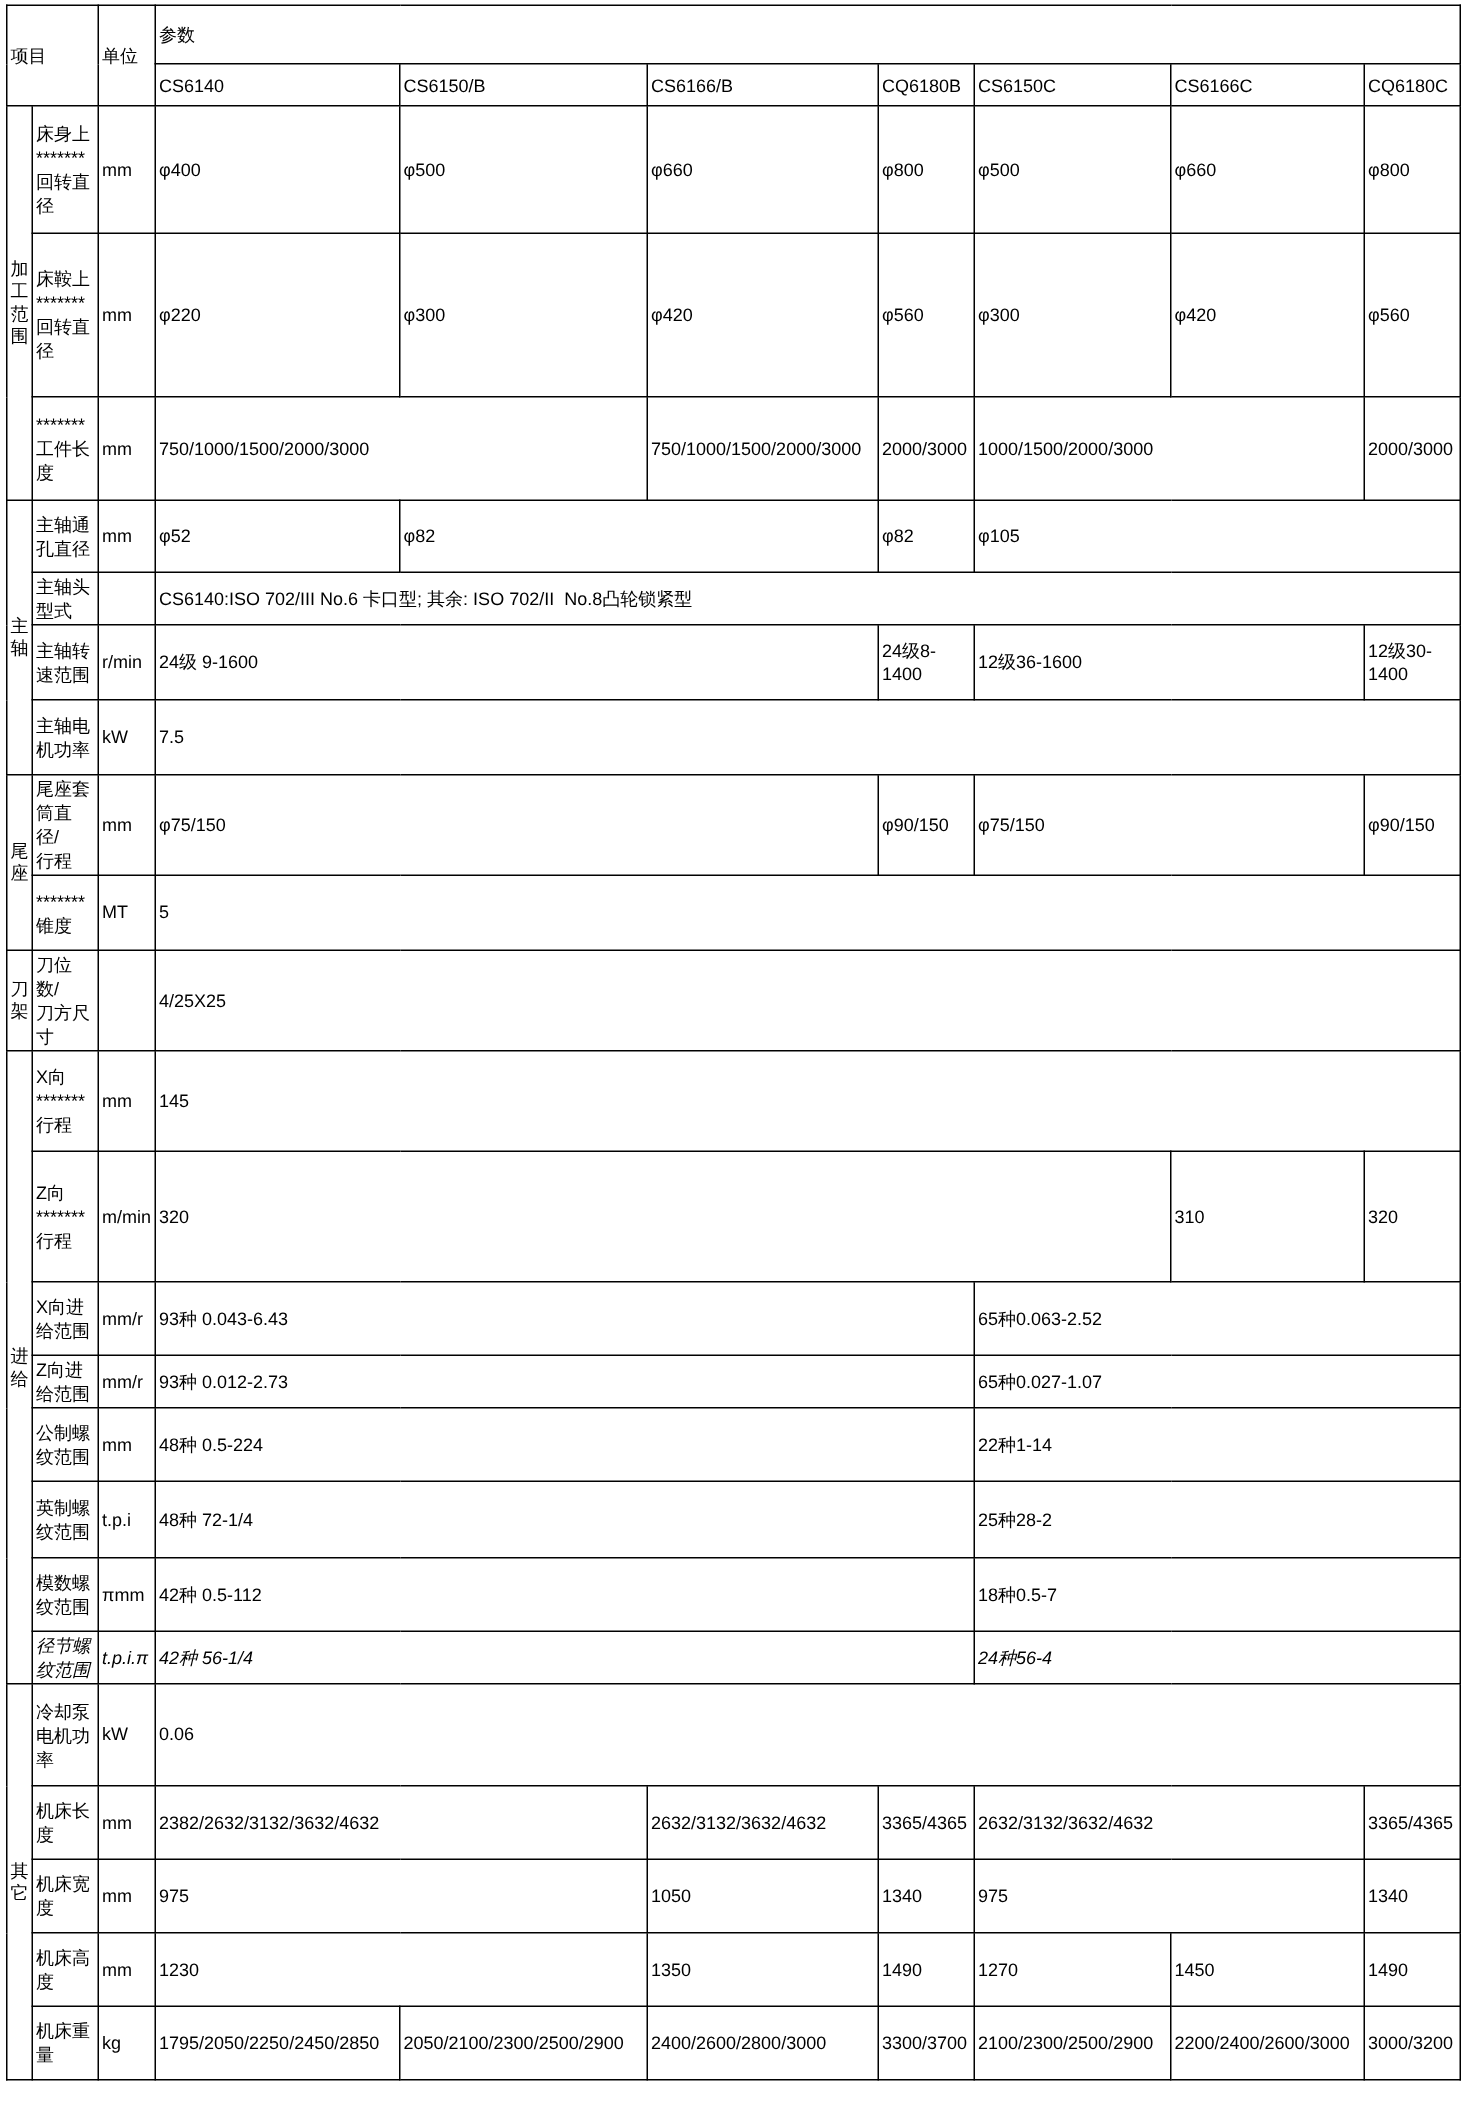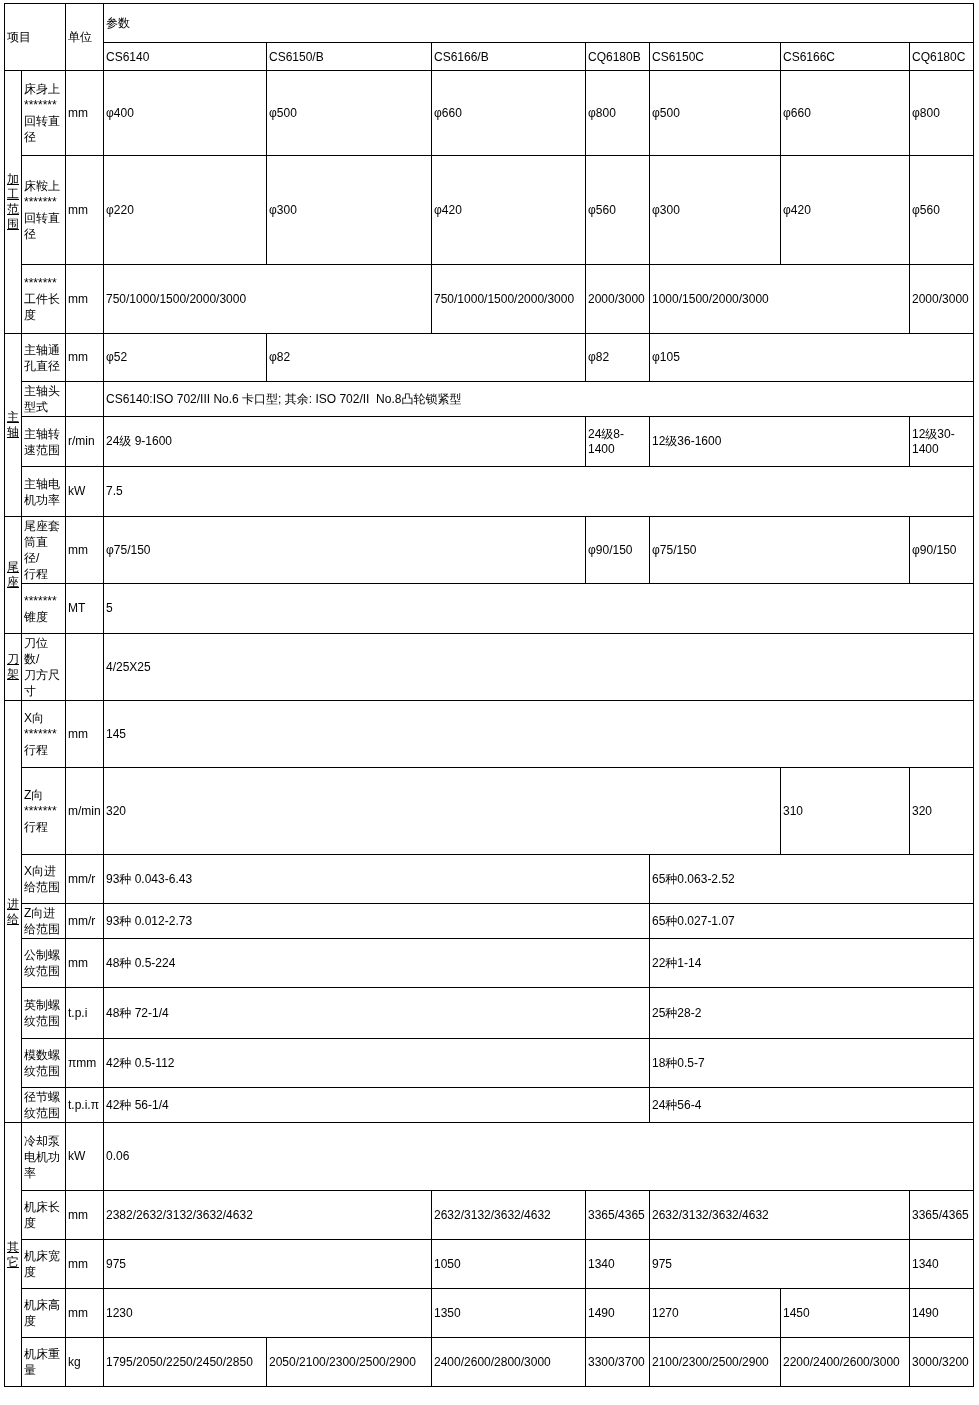--- a/index.html
+++ b/index.html
@@ -21,21 +21,21 @@
   }
   th.corner{padding-left:3px;}
   th.unit-hdr{
     font-size:20px;font-weight:bold;line-height:22px;
     white-space:normal;word-break:break-all;padding-left:3px;
   }
   th.param-hdr{padding-left:4px;}
   th.model-hdr{padding-left:3px;}
   td.sec{
     padding:0;text-align:center;line-height:15px;
-    word-break:break-all;white-space:normal;text-decoration:underline;
+    word-break:break-all;white-space:normal;
   }
   td.lbl{white-space:pre-line;line-height:16px;padding:1px 1px 1px 3px;}
   td.unit{line-height:15px;padding-left:3px;white-space:normal;word-break:break-all;}
   td.val{white-space:pre-line;line-height:15px;padding-left:4px;}
 </style>
 </head>
 <body>
 
 <table class="spec">
   <colgroup>
@@ -210,21 +210,21 @@
         <td class="val" colspan="4">48种 72-1/4</td>
         <td class="val" colspan="3">25种28-2</td>
       </tr>
       <tr style="height: 49px;">
         <td class="lbl">模数螺
 纹范围</td>
         <td class="unit">πmm</td>
         <td class="val" colspan="4">42种 0.5-112</td>
         <td class="val" colspan="3">18种0.5-7</td>
       </tr>
-      <tr style="height: 33px;">
+      <tr style="height: 33px; font-style: italic;">
         <td class="lbl">径节螺
 纹范围</td>
         <td class="unit">t.p.i.π</td>
         <td class="val" colspan="4">42种 56-1/4</td>
         <td class="val" colspan="3">24种56-4</td>
       </tr>
       <tr style="height: 68px;">
         <td class="sec" rowspan="5">其它</td>
         <td class="lbl">冷却泵
 电机功

